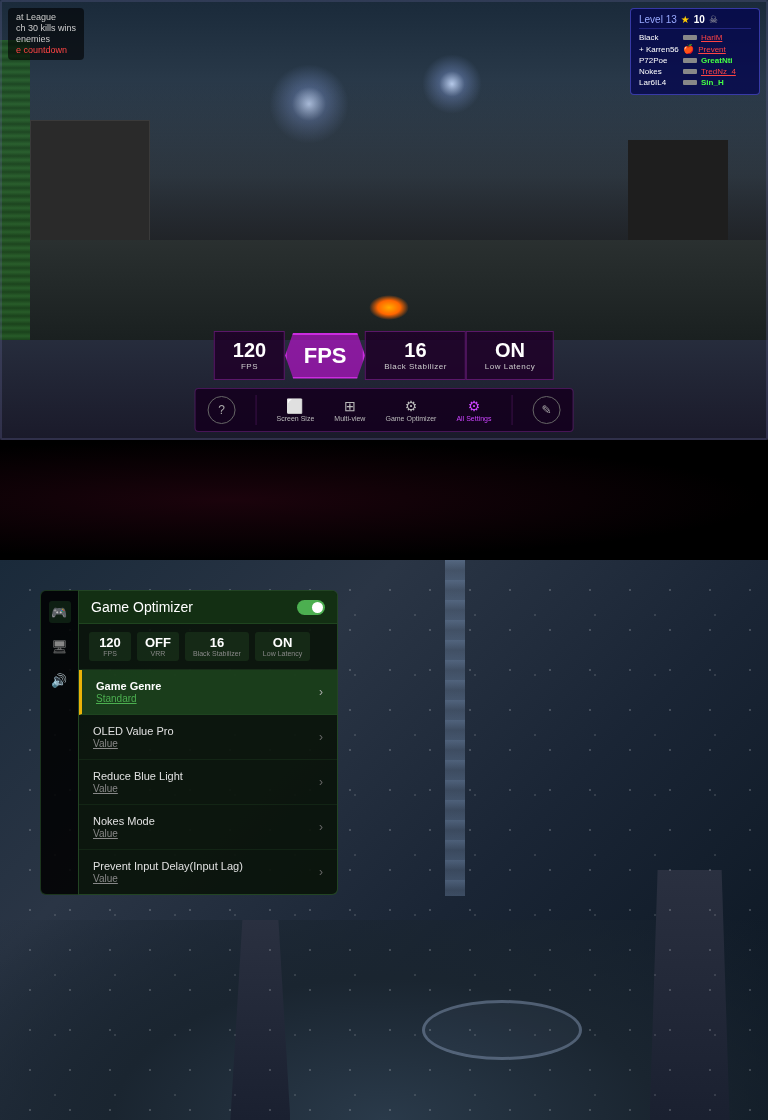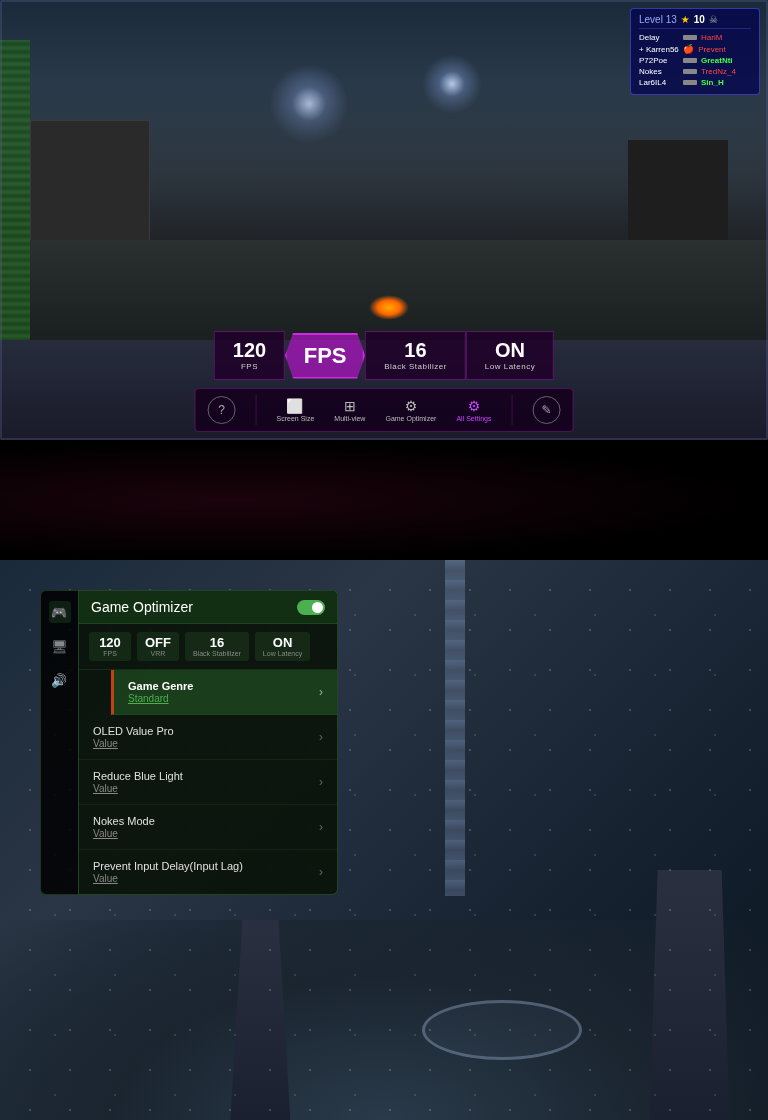--- a/index.html
+++ b/index.html
@@ -126,21 +126,21 @@
     .skull-icon { color: #aaa; font-size: 10px; }
     .player-row {
       display: flex;
       align-items: center;
       gap: 4px;
       font-size: 8px;
       color: #ccc;
       margin-bottom: 2px;
     }
     .player-name { color: #fff; min-width: 40px; }
-    .player-score-red { color: #ff4444; }
+    .player-score-red { color: #ff4444; text-decoration: underline; }
     .player-score-green { color: #44ff44; font-weight: bold; }
     .gun-icon {
       width: 14px;
       height: 5px;
       background: #888;
       border-radius: 1px;
       display: inline-block;
     }
 
     
@@ -484,22 +484,21 @@
     .opt-menu-item {
       padding: 10px 14px;
       border-bottom: 1px solid rgba(50,100,50,0.2);
       cursor: pointer;
       display: flex;
       align-items: center;
       justify-content: space-between;
     }
     .opt-menu-item.active {
       background: rgba(40,100,40,0.5);
-      border-left: 3px solid #c2410c;
-      margin-left: 32px;
+      border-left: 3px solid #eab308;
     }
     .opt-menu-item-left {}
     .opt-menu-item-name {
       font-size: 11px;
       color: #e0e0e0;
       font-weight: 500;
     }
     .opt-menu-item-name.highlighted { color: #fff; font-weight: 600; }
     .opt-menu-item-val {
       font-size: 10px;
@@ -524,30 +523,36 @@
       <div class="light-spot left"></div>
       <div class="light-spot right"></div>
     </div>
     <div class="building-bg"></div>
     <div class="building-left"></div>
     <div class="building-right"></div>
     <div class="ground-area"></div>
     <div class="green-fence"></div>
     <div class="muzzle-flash"></div>
 
+    <div class="score-left">
+      <div class="score-line">at League</div>
+      <div class="score-line">ch 30 kills wins</div>
+      <div class="score-line">enemies</div>
+      <div class="score-line" style="color:#ff4444;">e countdown</div>
+    </div>
 
     <div class="score-panel">
       <div class="level-badge">
         <span>Level 13</span>
         <span class="star-icon">★</span>
         <span style="color:#fff;font-weight:bold;">10</span>
         <span class="skull-icon">☠</span>
       </div>
       <div class="player-row">
-        <span class="player-name">Delay</span>
+        <span class="player-name">Black</span>
         <span class="gun-icon"></span>
         <span class="player-score-red">HariM</span>
       </div>
       <div class="player-row">
         <span class="player-name">+ Karren56</span>
         <span style="font-size:9px;">🍎</span>
         <span class="player-score-red">Prevent</span>
       </div>
       <div class="player-row">
         <span class="player-name">P72Poe</span>

